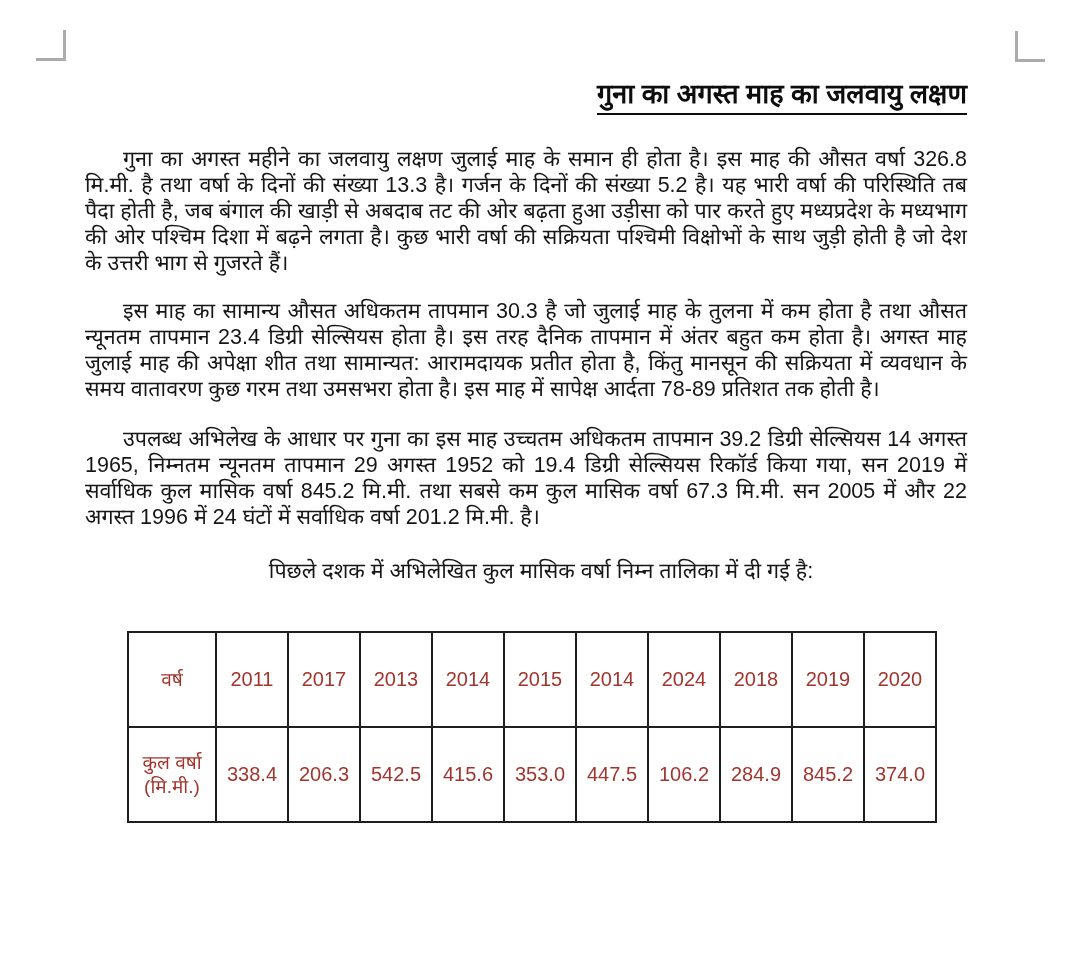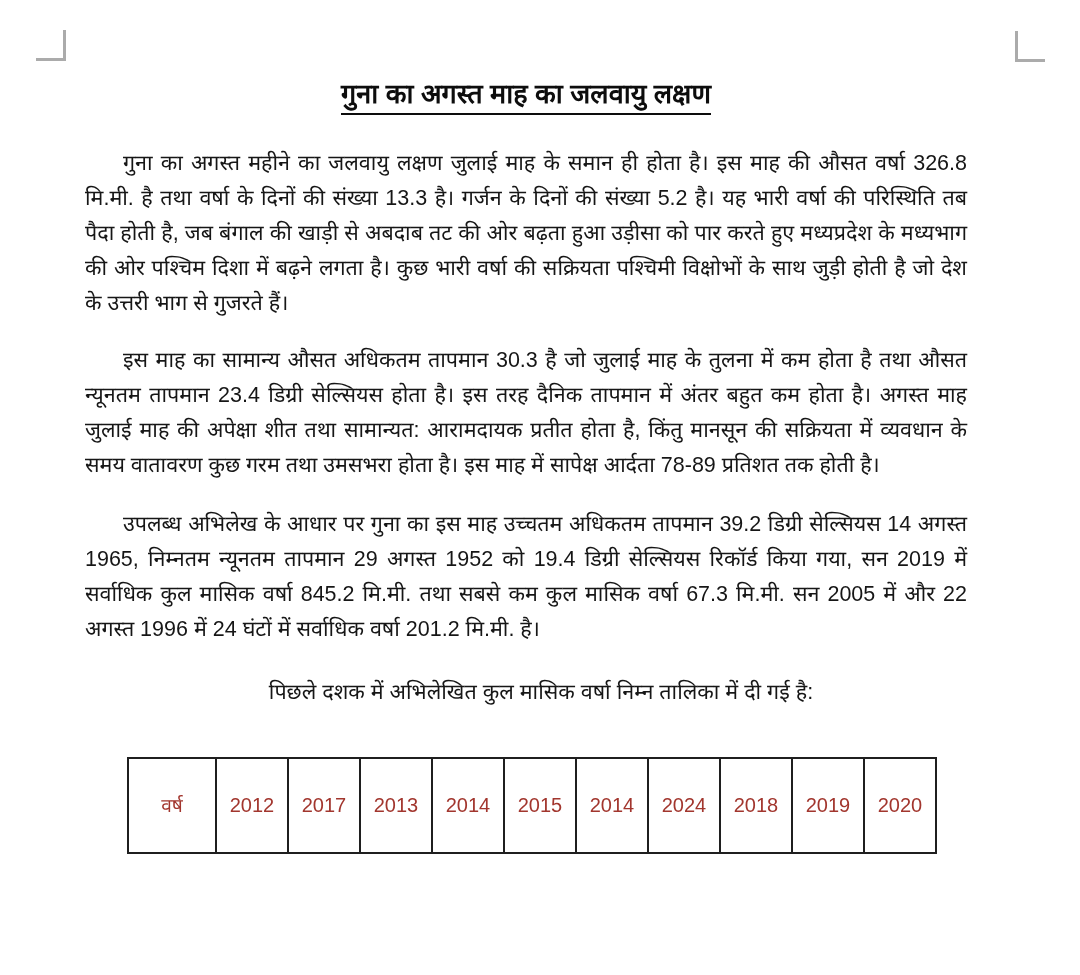--- a/index.html
+++ b/index.html
@@ -33,34 +33,34 @@
     border-bottom: 3px solid var(--mark, #ababab);
   }
   .content {
     position: absolute;
     left: 85px;
     top: 0;
     width: 882px;
   }
   .doc-title {
     margin: 74px 0 0 0;
-    text-align: center;
+    text-align: right;
     font-size: 27px;
     font-weight: 700;
     color: #0d0d0d;
   }
   .doc-title span {
     display: inline-block;
     border-bottom: 2.5px solid #0d0d0d;
     padding-bottom: 2px;
   }
   .para {
     margin: 22px 0 0 0;
     font-size: 21.5px;
-    line-height: 35px;
+    line-height: 26px;
     text-align: justify;
     text-indent: 38px;
     color: var(--body-text, #161616);
   }
   .para.first { margin-top: 31px; }
   .para.p3 { margin-top: 24px; }
   .para.last {
     margin-top: 28px;
     text-align: center;
     text-indent: 30px;
@@ -114,27 +114,43 @@
         <col class="year-col">
       <col class="year-col">
         <col class="year-col">
         <col class="year-col">
         <col class="year-col">
         <col class="year-col">
     </colgroup>
     <tbody>
       <tr>
         <td class="row-label">वर्ष</td>
-        <td>2012</td>
+        <td>2011</td>
         <td>2017</td>
         <td>2013</td>
         <td>2014</td>
         <td>2015</td>
         <td>2014</td>
         <td>2024</td>
         <td>2018</td>
         <td>2019</td>
         <td>2020</td>
       </tr>
+      <tr>
+        <td class="row-label">
+          <div>कुल वर्षा</div>
+          <div>(मि.मी.)</div>
+        </td>
+        <td>338.4</td>
+        <td>206.3</td>
+        <td>542.5</td>
+        <td>415.6</td>
+        <td>353.0</td>
+        <td>447.5</td>
+        <td>106.2</td>
+        <td>284.9</td>
+        <td>845.2</td>
+        <td>374.0</td>
+      </tr>
     </tbody>
   </table>
 
 </div>
 
 </body></html>

